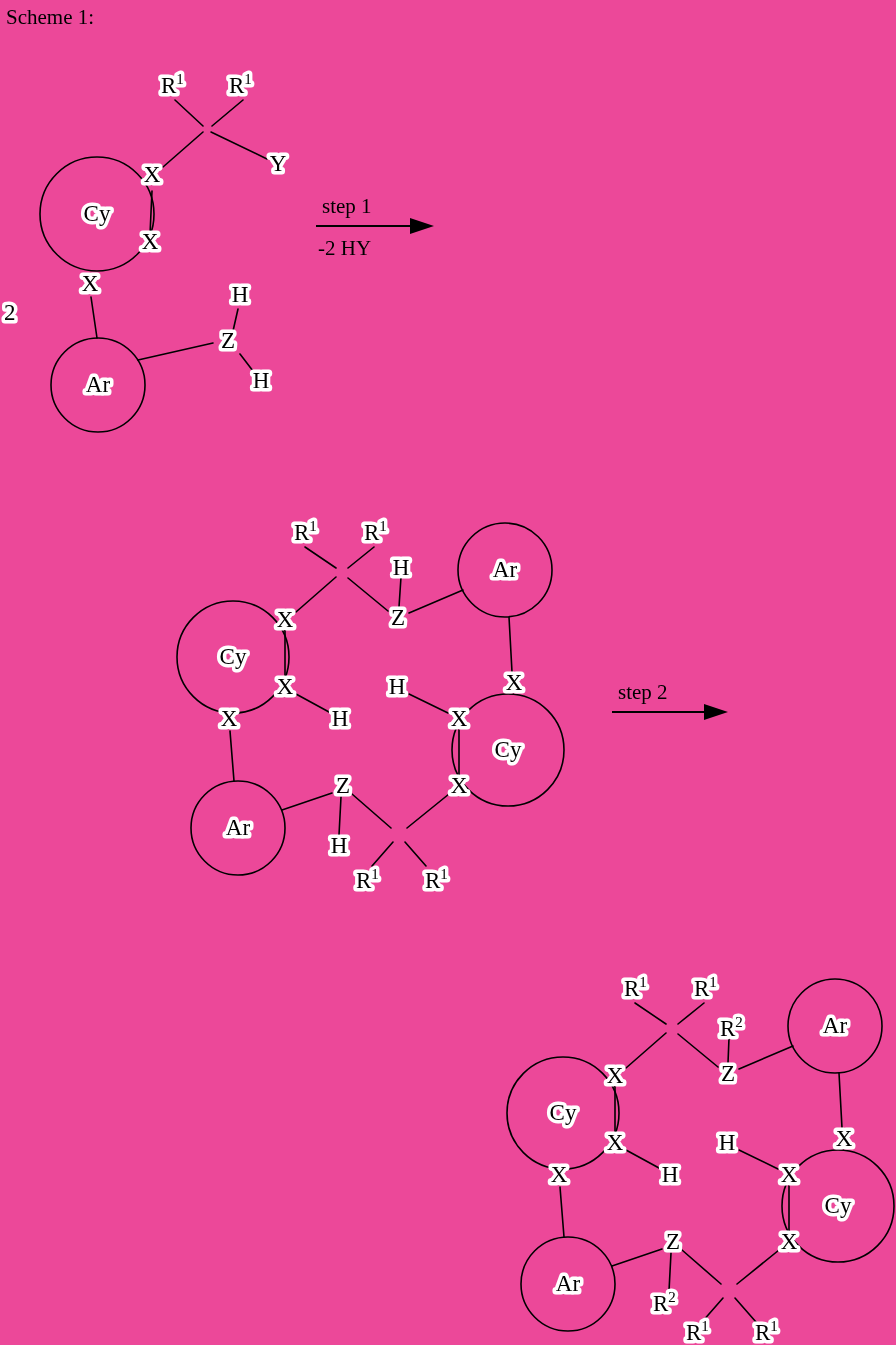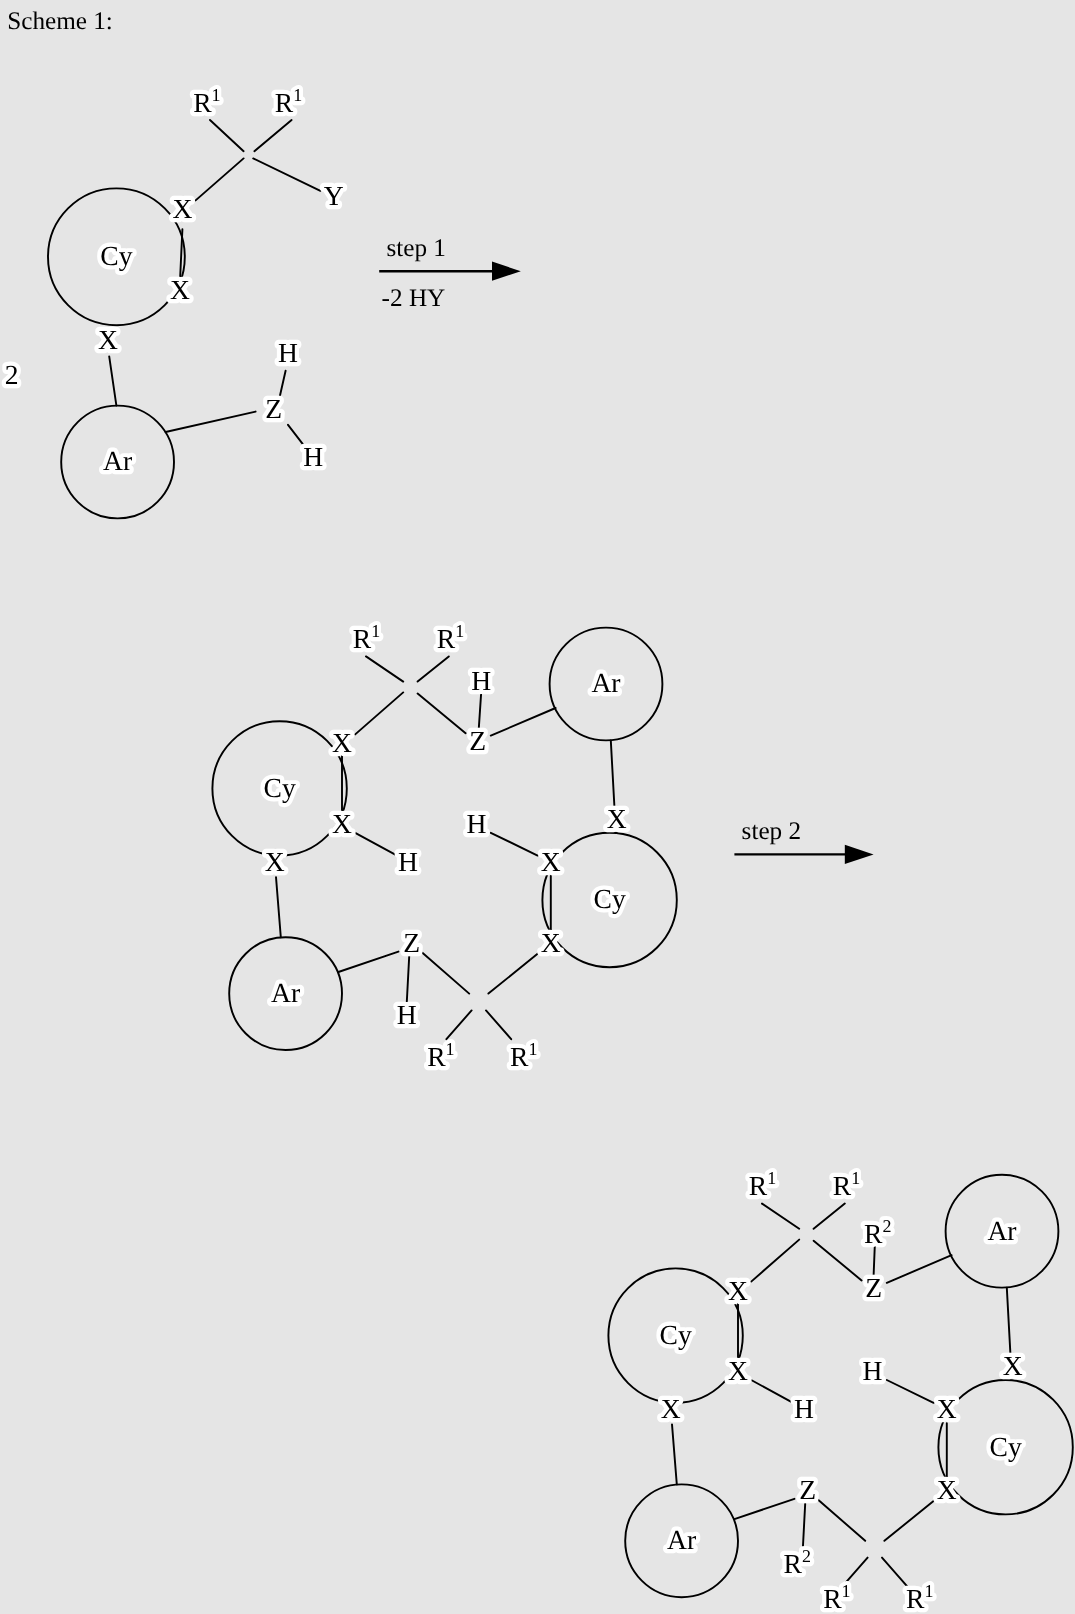--- a/index.html
+++ b/index.html
@@ -1,16 +1,16 @@
 <!DOCTYPE html>
 <html><head>
 <meta charset="utf-8">
 <style>
   html,body{margin:0;padding:0;background:#ffffff;}
-  .page{width:896px;height:1345px;position:relative;background:#e5e5e5;overflow:hidden;}
+  .page{width:896px;height:1345px;position:relative;background:#ec4899;overflow:hidden;}
   svg{display:block;}
   .bond{stroke:#000;stroke-width:1.6;fill:none;stroke-linecap:round;}
   .ring{stroke:#000;stroke-width:1.6;fill:none;}
   .arrowline{stroke:#000;stroke-width:2;fill:none;}
   .arrowhead{fill:#000;stroke:none;}
   text{font-family:"Liberation Serif","DejaVu Serif",serif;fill:#000;}
   .atom{font-size:23px;paint-order:stroke;stroke:#ffffff;stroke-width:7px;stroke-linejoin:round;}
   .caption{font-size:21px;}
   .title{font-size:21px;}
 </style>

